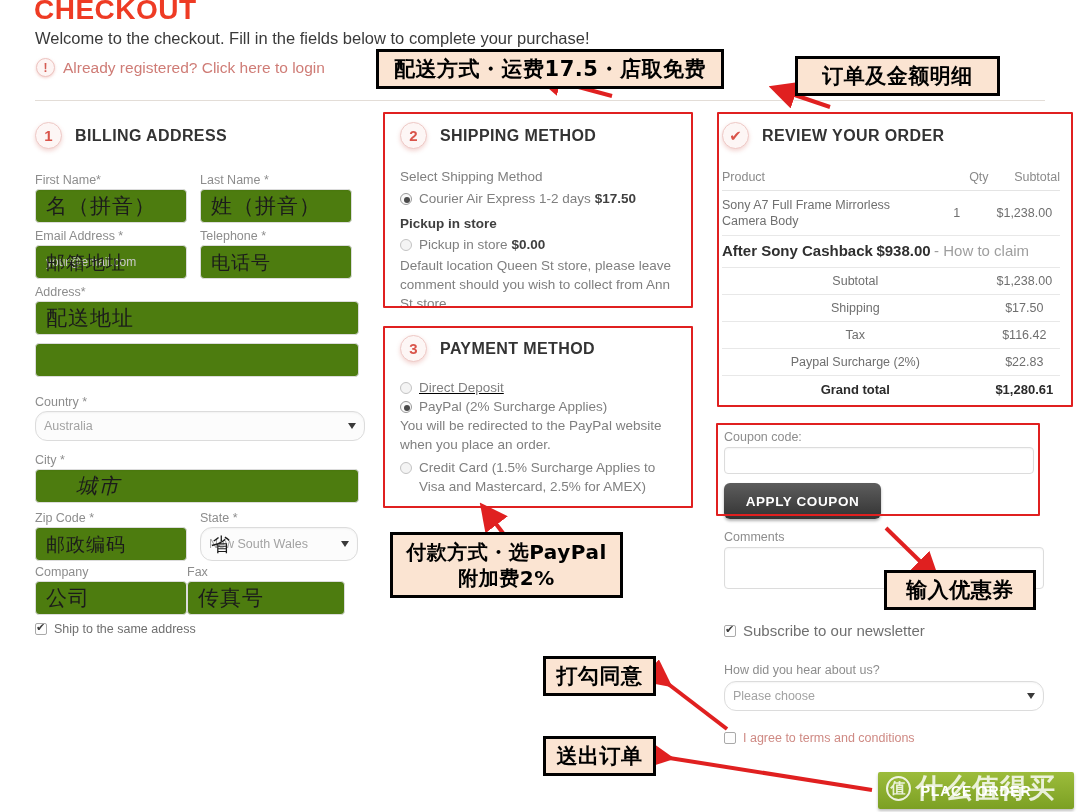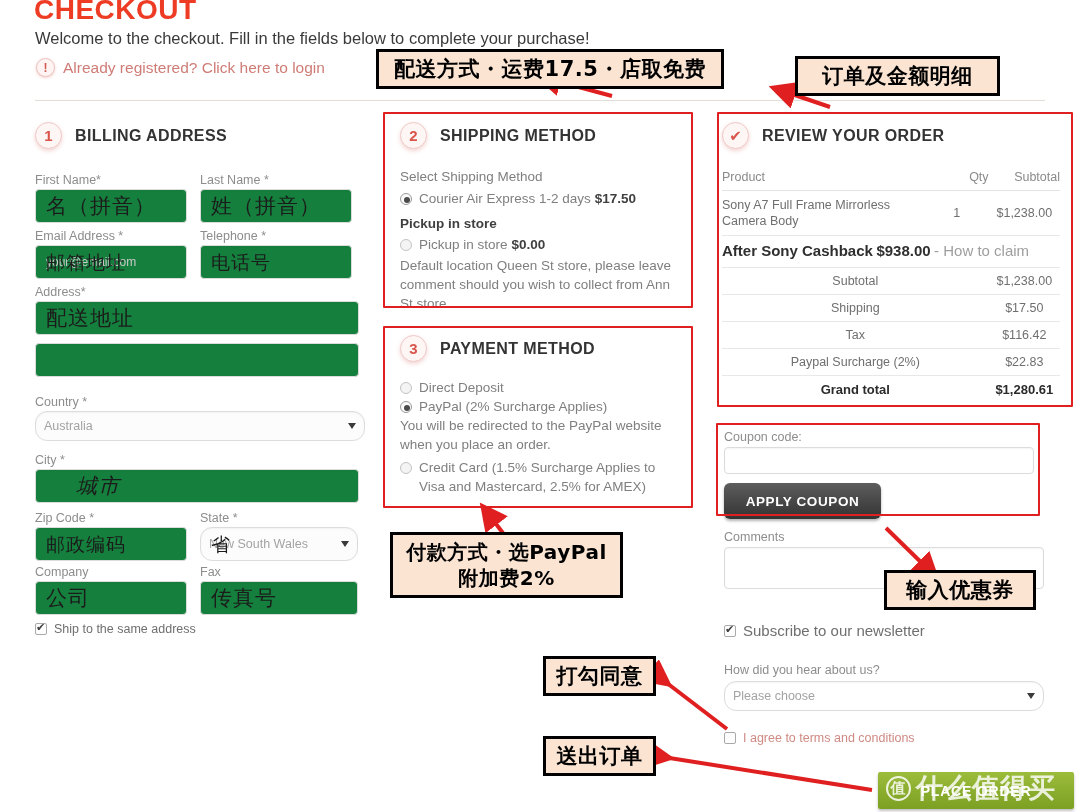--- a/index.html
+++ b/index.html
@@ -52,21 +52,21 @@
     font-size: 16px; font-weight: bold; color: #333;
     letter-spacing: .4px;
   }
   .fld-label {
     font-size: 12.5px; color: #8d8d8d; margin-bottom: 2px;
     white-space: nowrap;
   }
   .inp {
     width: 100%; height: 29px;
     border: 1px solid #dcdcdc; border-radius: 4px;
-    background: #15803d;
+    background: #4d7c0f;
     box-shadow: inset 0 1px 2px rgba(0,0,0,.045);
     font-size: 12px; color: #9a9a9a;
     padding: 0 8px; line-height: 27px;
     position: relative; overflow: hidden;
   }
   .inp.tall { height: 34px; line-height: 32px; }
   .sel {
     width: 100%; height: 30px;
     border: 1px solid #dcdcdc; border-radius: 12px;
     background: #fcfcfc;
@@ -267,21 +267,21 @@
       <div style="width:158px;">
         <div class="fld-label">State *</div>
         <div class="sel" style="height:34px;line-height:32px;">
           <span>New South Wales</span>
           <span class="cn-in sm">省</span>
           <span class="caret"></span>
         </div>
       </div>
     </div>
 
-    <div style="display:flex; gap:13px; margin-top:4px;">
+    <div style="display:flex; margin-top:4px;">
       <div style="width:152px;">
         <div class="fld-label">Company</div>
         <div class="inp tall">
           <span class="cn-in">公司</span>
         </div>
       </div>
       <div style="width:158px;">
         <div class="fld-label">Fax</div>
         <div class="inp tall">
           <span class="cn-in">传真号</span>
@@ -313,21 +313,21 @@
       <span class="opt-txt" style="margin-left:-3px;"><b>$0.00</b></span>
     </div>
     <div class="sec-note" style="margin-top:4px;">Default location Queen St store, please leave comment should you wish to collect from Ann St store</div>
   </div>
 
   <div class="col" style="left:400px; top:335px; width:280px;">
     <div class="step-head">
       <div class="step-circle">3</div>
       <div class="step-title">PAYMENT METHOD</div>
     </div>
-    <div class="opt-row" style="margin-top:18px;">
+    <div class="opt-row" style="margin-top:18px;text-decoration:underline;">
       <span class="radio"></span>
       <span class="opt-txt">Direct Deposit</span>
     </div>
     <div class="opt-row" style="margin-top:4px;">
       <span class="radio on"></span>
       <span class="opt-txt">PayPal (2% Surcharge Applies)</span>
     </div>
     <div class="sec-note" style="margin-top:2px;">You will be redirected to the PayPal website when you place an order.</div>
     <div class="opt-row" style="margin-top:4px; align-items:flex-start;">
       <span class="radio" style="margin-top:4px;"></span>

